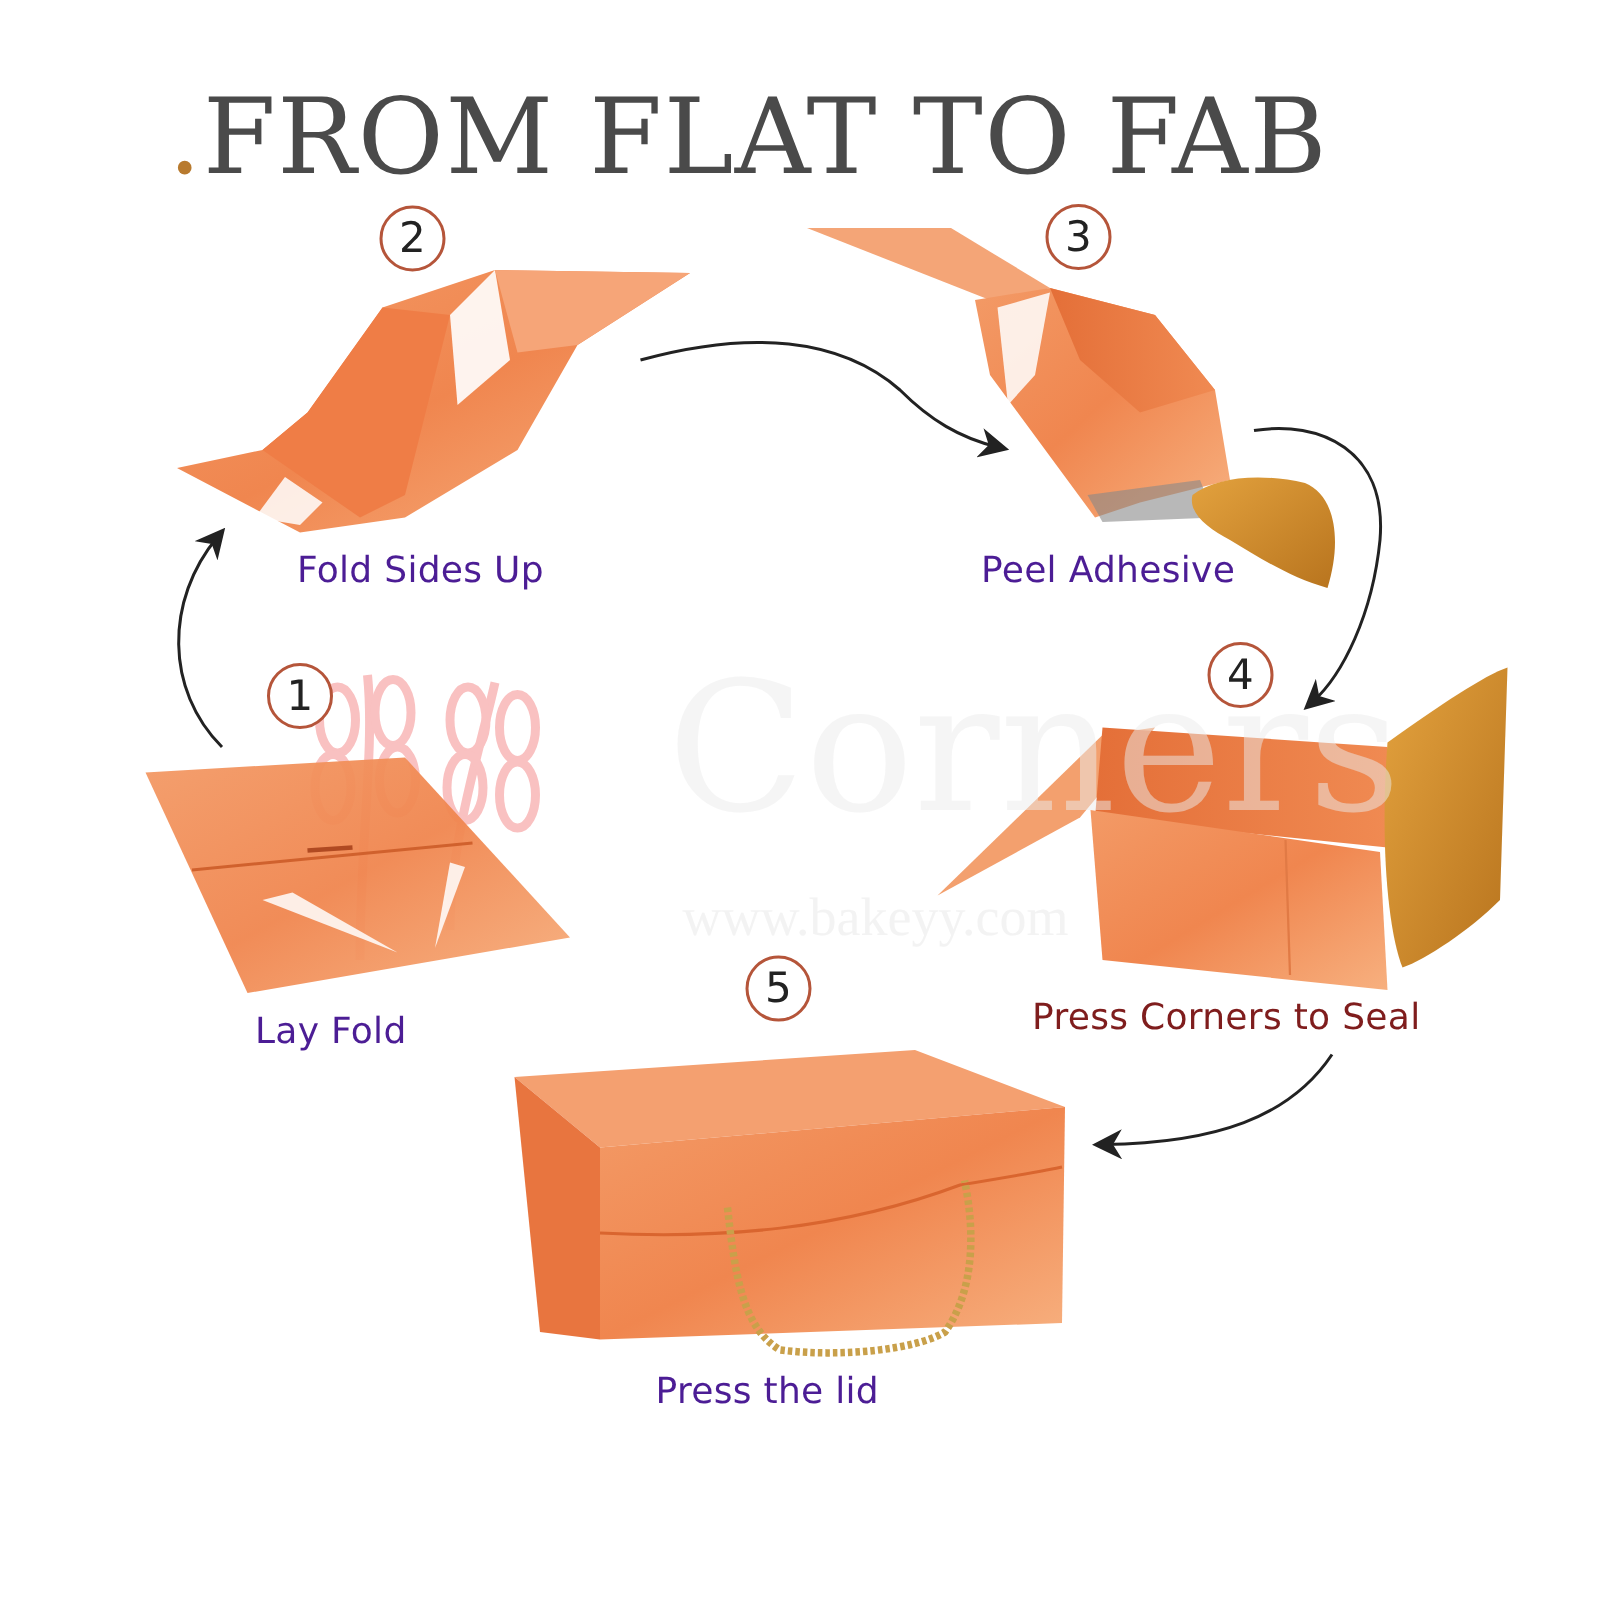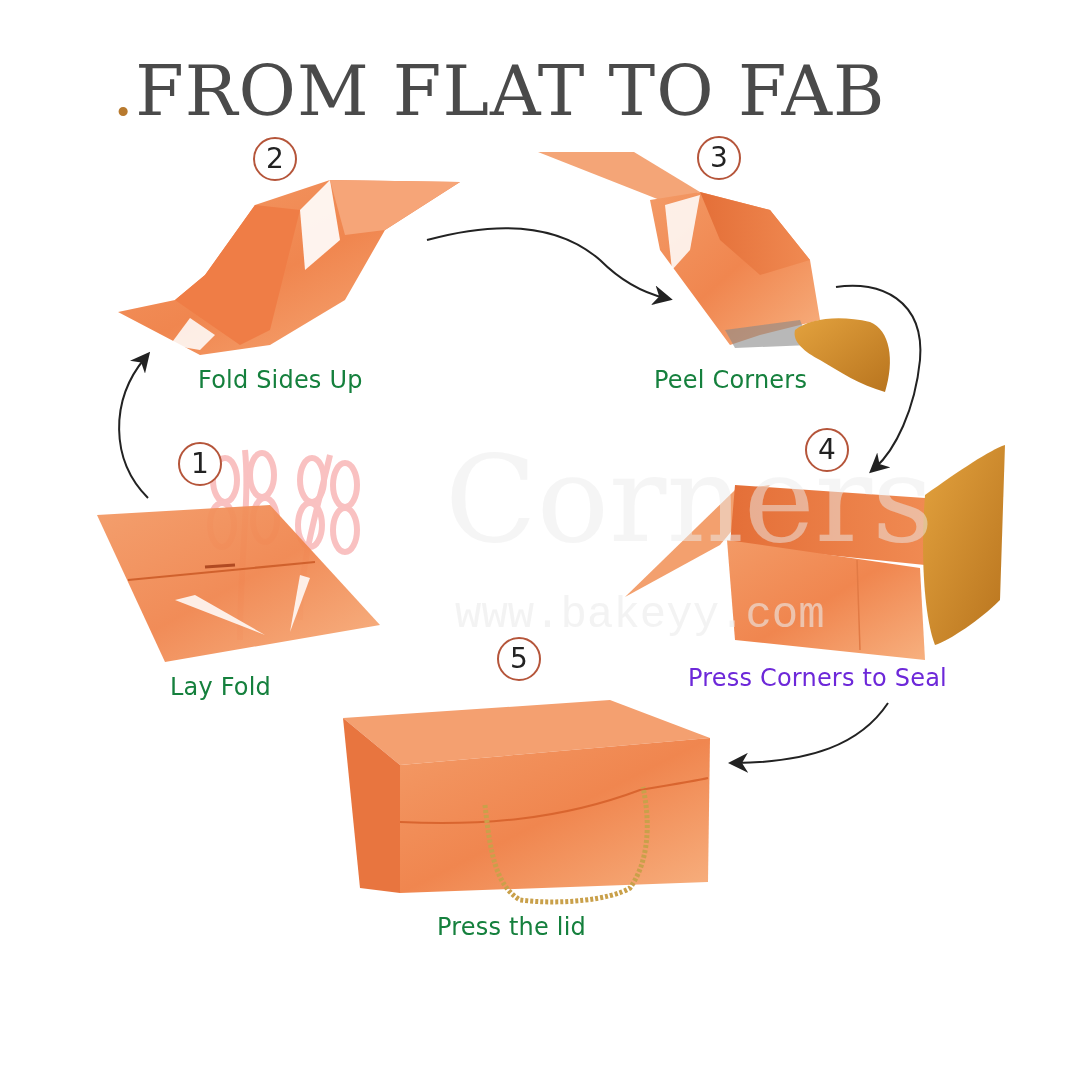--- a/index.html
+++ b/index.html
@@ -10,31 +10,31 @@
     color:#4a4a4a; white-space:nowrap; line-height:90px;margin-top:16px;
   }
   .title .dot { color:#b87a2e; }
   .step-num {
     position:absolute; width:44px; height:44px; border:2px solid #b5553a;
     border-radius:50%; box-sizing:border-box; text-align:center;
     font-size:28px; line-height:40px; color:#222; background:#fff;
     font-family:"DejaVu Sans", sans-serif;
   }
   .caption {
-    position:absolute; font-size:24px; color:#15803d; white-space:nowrap;
+    position:absolute; font-size:24px; color:#4c1d95; white-space:nowrap;
     font-family:"DejaVu Sans", sans-serif; letter-spacing:0.2px;
   }
-  .caption.blur { color:#6d28d9; }
+  .caption.blur { color:#7f1d1d; }
   svg.layer { position:absolute; left:0; top:0; }
   .wm {
     position:absolute; color:rgba(255,255,255,0.55); white-space:nowrap;
     pointer-events:none;
   }
   .wm.big { left:445px; top:430px; font-family:"DejaVu Serif", serif; font-size:120px; color:rgba(235,235,235,0.5); }
-  .wm.small { left:455px; top:590px; font-size:44px; color:rgba(235,235,235,0.6); font-family:Liberation Mono, monospace; }
+  .wm.small { left:455px; top:590px; font-size:36px; color:rgba(235,235,235,0.6); font-family:Liberation Serif, serif; }
 </style>
 </head>
 <body>
 
 <div class="title">
   <span class="dot">.</span><span>FROM FLAT TO FAB</span>
 </div>
 
 <svg class="layer" width="1080" height="1080" viewBox="0 0 1080 1080">
   <defs>
@@ -122,16 +122,16 @@
 <div class="wm big">Corners</div>
 <div class="wm small">www.bakeyy.com</div>
 
 <div class="step-num" style="left:253px; top:137px;">2</div>
 <div class="step-num" style="left:697px; top:136px;">3</div>
 <div class="step-num" style="left:178px; top:442px;">1</div>
 <div class="step-num" style="left:805px; top:428px;">4</div>
 <div class="step-num" style="left:497px; top:637px;">5</div>
 
 <div class="caption" style="left:198px; top:366px;">Fold Sides Up</div>
-<div class="caption" style="left:654px; top:366px;">Peel Corners</div>
+<div class="caption" style="left:654px; top:366px;">Peel Adhesive</div>
 <div class="caption" style="left:170px; top:673px;">Lay Fold</div>
 <div class="caption blur" style="left:688px; top:664px;">Press Corners to  Seal</div>
 <div class="caption" style="left:437px; top:913px;">Press the lid</div>
 
 </body></html>

